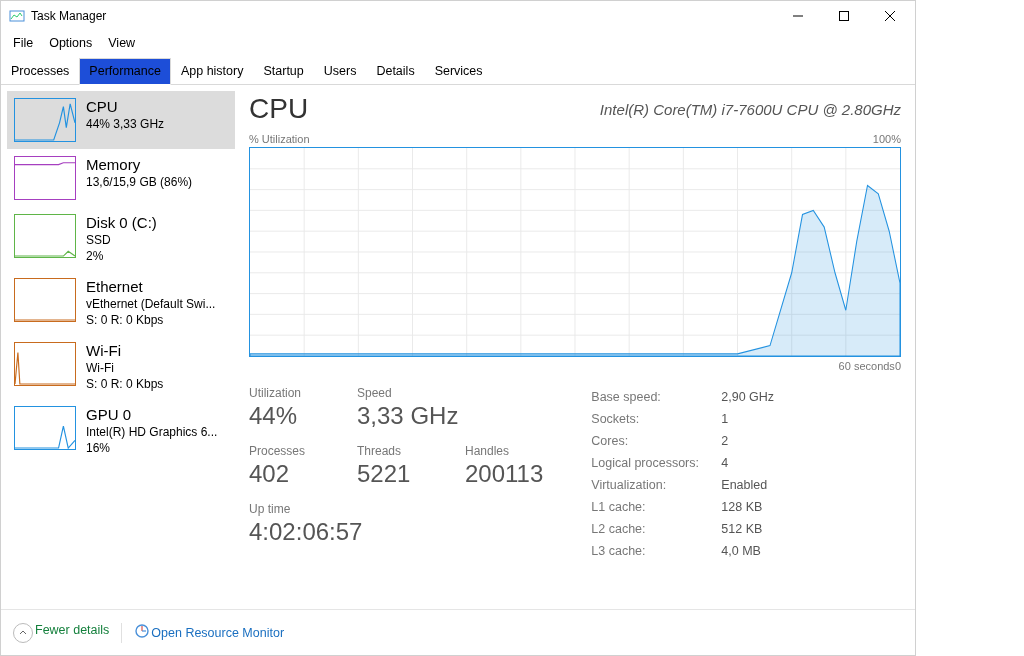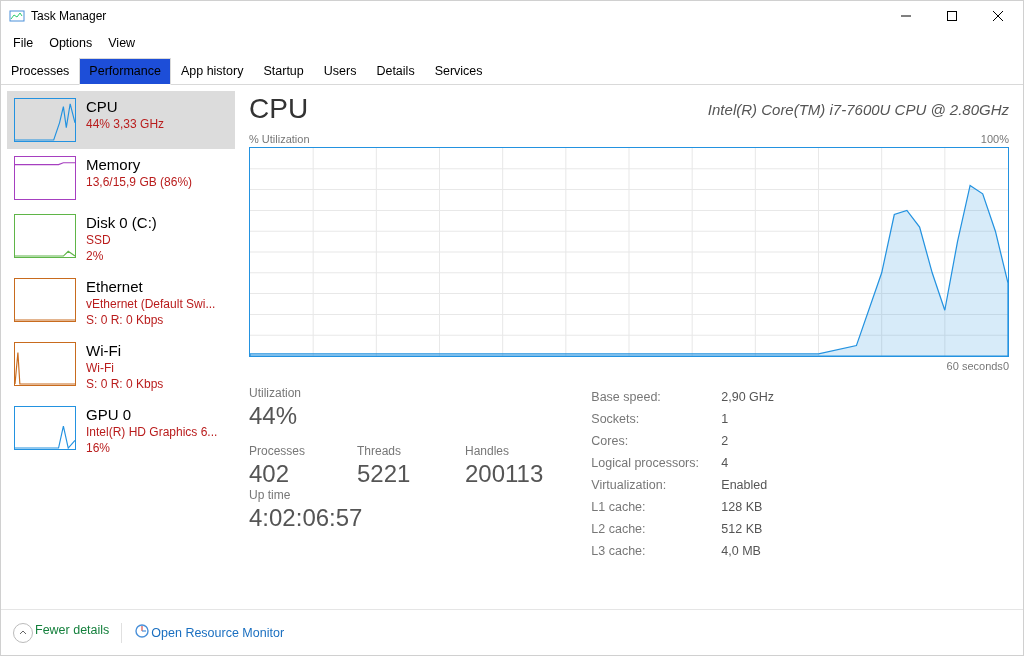--- a/index.html
+++ b/index.html
@@ -1,53 +1,53 @@
 <!DOCTYPE html>
 <html><head>
 <meta charset="utf-8">
 <style>
   * { box-sizing: border-box; margin: 0; padding: 0; font-family: "Segoe UI", Arial, sans-serif; }
   html, body { width: 1024px; height: 656px; background: #fff; overflow: hidden; }
-  .window { width: 1024px; height: 656px; border: 1px solid #d0d0d0; display: flex; flex-direction: column; background: #fff; }
+  .window { width: 916px; height: 656px; border: 1px solid #d0d0d0; display: flex; flex-direction: column; background: #fff; }
   .titlebar { height: 30px; display: flex; align-items: center; padding: 0 2px 0 8px; }
   .titlebar .app-icon { width: 16px; height: 16px; margin-right: 6px; display: inline-flex; align-items: center; justify-content: center; }
   .titlebar .title { font-size: 12px; color: #000; }
   .titlebar .spacer { flex: 1; }
   .win-controls { display: flex; }
   .win-btn { width: 46px; height: 30px; display: flex; align-items: center; justify-content: center; }
   .win-btn svg { stroke: #000; fill: none; }
   .menubar { height: 24px; display: flex; align-items: center; padding: 0 4px; }
   .menubar .menu { font-size: 12.5px; color: #000; padding: 2px 8px; }
   .tabbar { display: flex; align-items: flex-end; margin-top: 2px; position: relative; border-bottom: 1px solid #d9d9d9; }
   .tab { font-size: 12.5px; color: #000; padding: 5px 9px 6px 9px; position: relative; top: 1px; border: 1px solid transparent; }
   .tab.active { background: #1d4ed8; border: 1px solid #d9d9d9; border-bottom: 1px solid #fff; }
   .body { flex: 1; display: flex; overflow: hidden; }
   .sidebar { width: 234px; padding: 6px 0 0 6px; border-right: none; overflow: hidden; }
   .side-item { display: flex; align-items: flex-start; padding: 6px 6px; border: 1px solid transparent; cursor: default; }
   .side-item.selected { background: #dcdcdc; }
   .side-thumb { width: 62px; height: 44px; border: 1px solid #ccc; margin-right: 10px; position: relative; flex-shrink: 0; }
   .side-thumb svg { width: 100%; height: 100%; display: block; }
   .side-text .side-title { font-size: 15px; color: #000; line-height: 18px; }
-  .side-text .side-sub { font-size: 12px; color: #b91c1c; line-height: 16px; white-space: nowrap; overflow: hidden; text-overflow: ellipsis; max-width: 148px; }
+  .side-text .side-sub { font-size: 12px; color: #000000; line-height: 16px; white-space: nowrap; overflow: hidden; text-overflow: ellipsis; max-width: 148px; }
   .main { flex: 1; padding: 8px 14px 8px 14px; display: flex; flex-direction: column; overflow: hidden; }
   .main-header { display: flex; align-items: center; justify-content: space-between; margin-bottom: 8px; }
   .main-header h1 { font-size: 28px; font-weight: 400; color: #333; }
   .cpu-name { font-size: 15px; color: #555; font-style: italic; }
   .chart-labels-top { display: flex; justify-content: space-between; font-size: 11px; color: #777; margin-bottom: 2px; }
   .chart { width: 100%; height: 210px; border: 1px solid #2392e0; position: relative; margin-bottom: 3px; background: #fff; }
   .chart .grid line { stroke: #e8e8e8; stroke-width: 1; }
   .chart .util-area { fill: rgba(35,146,224,0.18); stroke: #2392e0; stroke-width: 1.2; }
   .chart-labels-bot { display: flex; justify-content: flex-end; font-size: 11px; color: #777; }
   .stats { display: flex; margin-top: 14px; gap: 48px; }
   .stats-left .row1, .stats-left .row2 { display: flex; gap: 40px; }
   .stat-label { font-size: 12px; color: #777; }
   .stat-big { font-size: 24px; color: #555; margin-top: 2px; }
   .stat-block { min-width: 68px; }
   .row2 { margin-top: 14px; }
-  .uptime-block { }
+  .uptime-block { margin-top: 14px; }
   .stats-right { font-size: 12.5px; color: #555; }
   .stats-right .kv { display: flex; line-height: 22px; }
   .stats-right .k { width: 130px; color: #777; }
   .stats-right .v { color: #555; }
   .footer { border-top: 1px solid #e5e5e5; height: 46px; display: flex; align-items: center; padding: 0 12px; gap: 12px; }
   .fewer { display: flex; align-items: flex-start; gap: 2px; font-size: 12.5px; color: #15803d; }
   .circle-btn { width: 20px; height: 20px; border: 1px solid #bbb; border-radius: 50%; display: flex; align-items: center; justify-content: center; }
   .divider { width: 1px; height: 20px; background: #e0e0e0; }
   .resmon { display: flex; align-items: center; gap: 1px; font-size: 12.5px; color: #1a6fc0; }
 </style>
@@ -226,20 +226,24 @@
         <span>0</span>
       </div>
 
       <div class="stats">
         <div class="stats-left">
           <div class="row1">
             <div class="stat-block">
               <div class="stat-label">Utilization</div>
               <div class="stat-big">44%</div>
             </div>
+            <div class="stat-block">
+              <div class="stat-label">Speed</div>
+              <div class="stat-big">3,33 GHz</div>
+            </div>
           </div>
           <div class="row2">
             <div class="stat-block">
               <div class="stat-label">Processes</div>
               <div class="stat-big">402</div>
             </div>
             <div class="stat-block">
               <div class="stat-label">Threads</div>
               <div class="stat-big">5221</div>
             </div>

